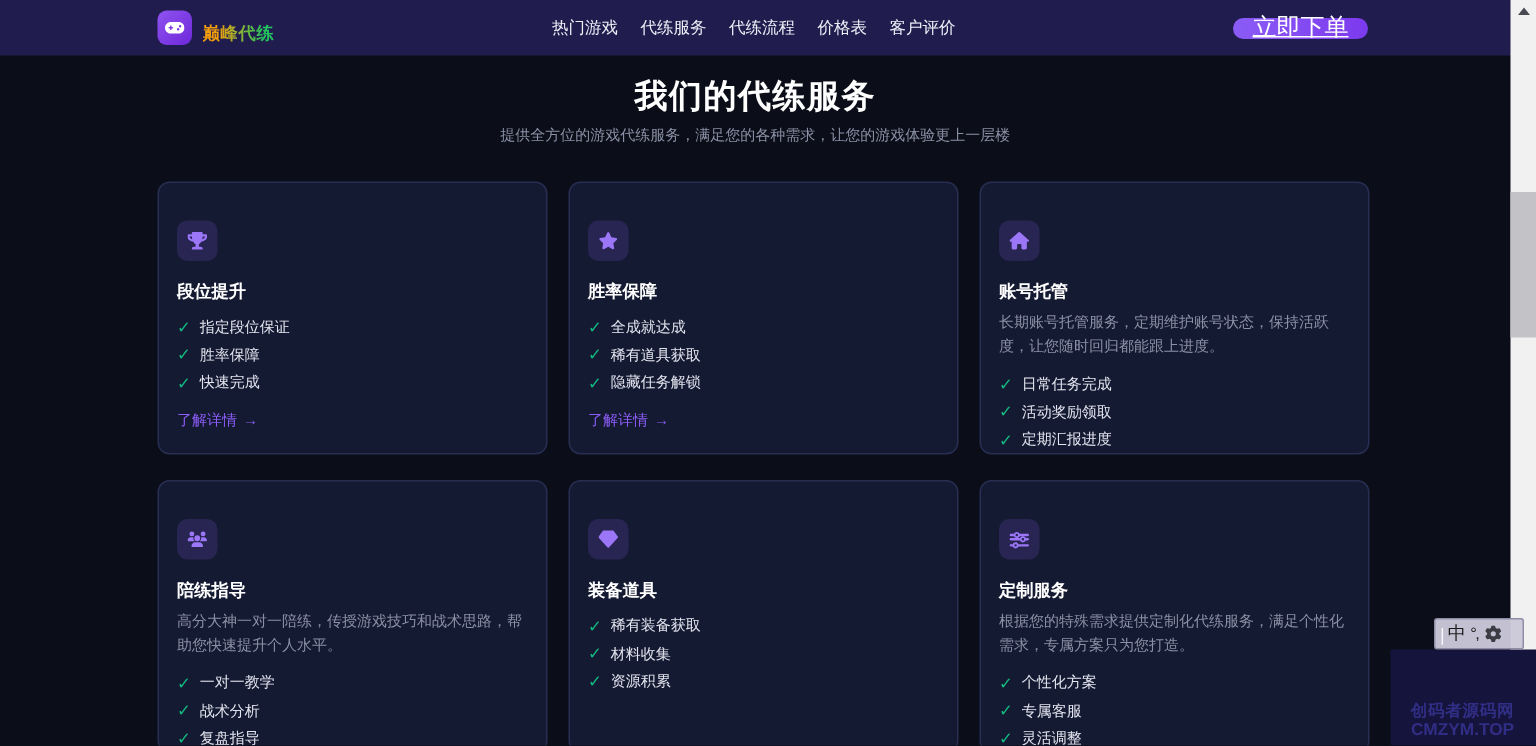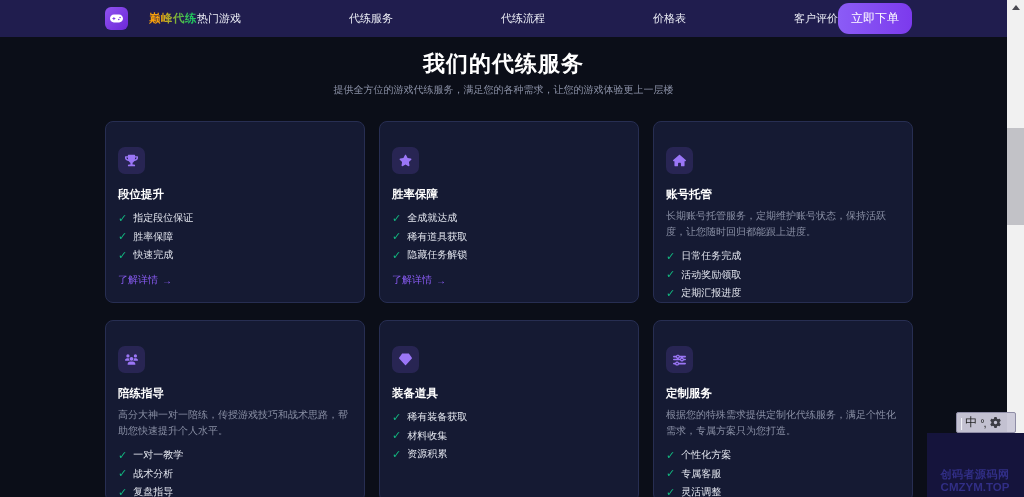--- a/index.html
+++ b/index.html
@@ -9,39 +9,40 @@
     background:#0b0e18;
     font-family:"Liberation Sans","DejaVu Sans",sans-serif;
   }
   
   .navbar {
     position:absolute; top:0; left:0; width:1024px; height:37px;
     background:#201d4e;
     display:flex; align-items:center;
     padding:0 112px 0 105px; z-index:10;
   }
-  .brand { display:flex; align-items:center; gap:21px; cursor:pointer; }
+  .brand { display:flex; align-items:flex-end; gap:7px; cursor:pointer; }
   .logo {
     width:23px; height:23px; border-radius:6px;
     background:linear-gradient(135deg,#9053f0,#6d28d9);
     display:flex; align-items:center; justify-content:center; color:#ffffff;
   }
   .logo svg { width:13px; height:13px; }
   .brand-name {
     font-size:11.5px; font-weight:bold; letter-spacing:.5px;
     background:linear-gradient(90deg,#f59e0b 20%,#22c55e 85%);
     -webkit-background-clip:text; background-clip:text; color:transparent;
   }
-  .nav-links { flex:1; display:flex; justify-content:space-between; }
+  .nav-links { flex:1; display:flex; justify-content:center; gap:15px; }
   .nav-link { font-size:11px; color:#eceef6; cursor:pointer; white-space:nowrap; }
   .cta-btn {
-    height:31px; padding:0 13px; border:none; border-radius:11px;
+    height:14px; padding:0 13px; border:none; border-radius:11px;
     background:linear-gradient(90deg,#8b5cf6,#7c3aed);
-    color:#ffffff; font-size:12px; display:flex; align-items:center; cursor:pointer;
+    color:#ffffff; font-size:16px; display:flex; align-items:center; cursor:pointer;
     font-family:inherit;
+    text-decoration:underline;
   }
   
   .hero-title {
     position:absolute; top:49px; left:0; width:1007px; text-align:center;
     font-size:22px; font-weight:bold; color:#ffffff; letter-spacing:1px;
   }
   .hero-sub {
     position:absolute; top:83px; left:0; width:1007px; text-align:center;
     font-size:10px; color:#8a90a5;
   }

